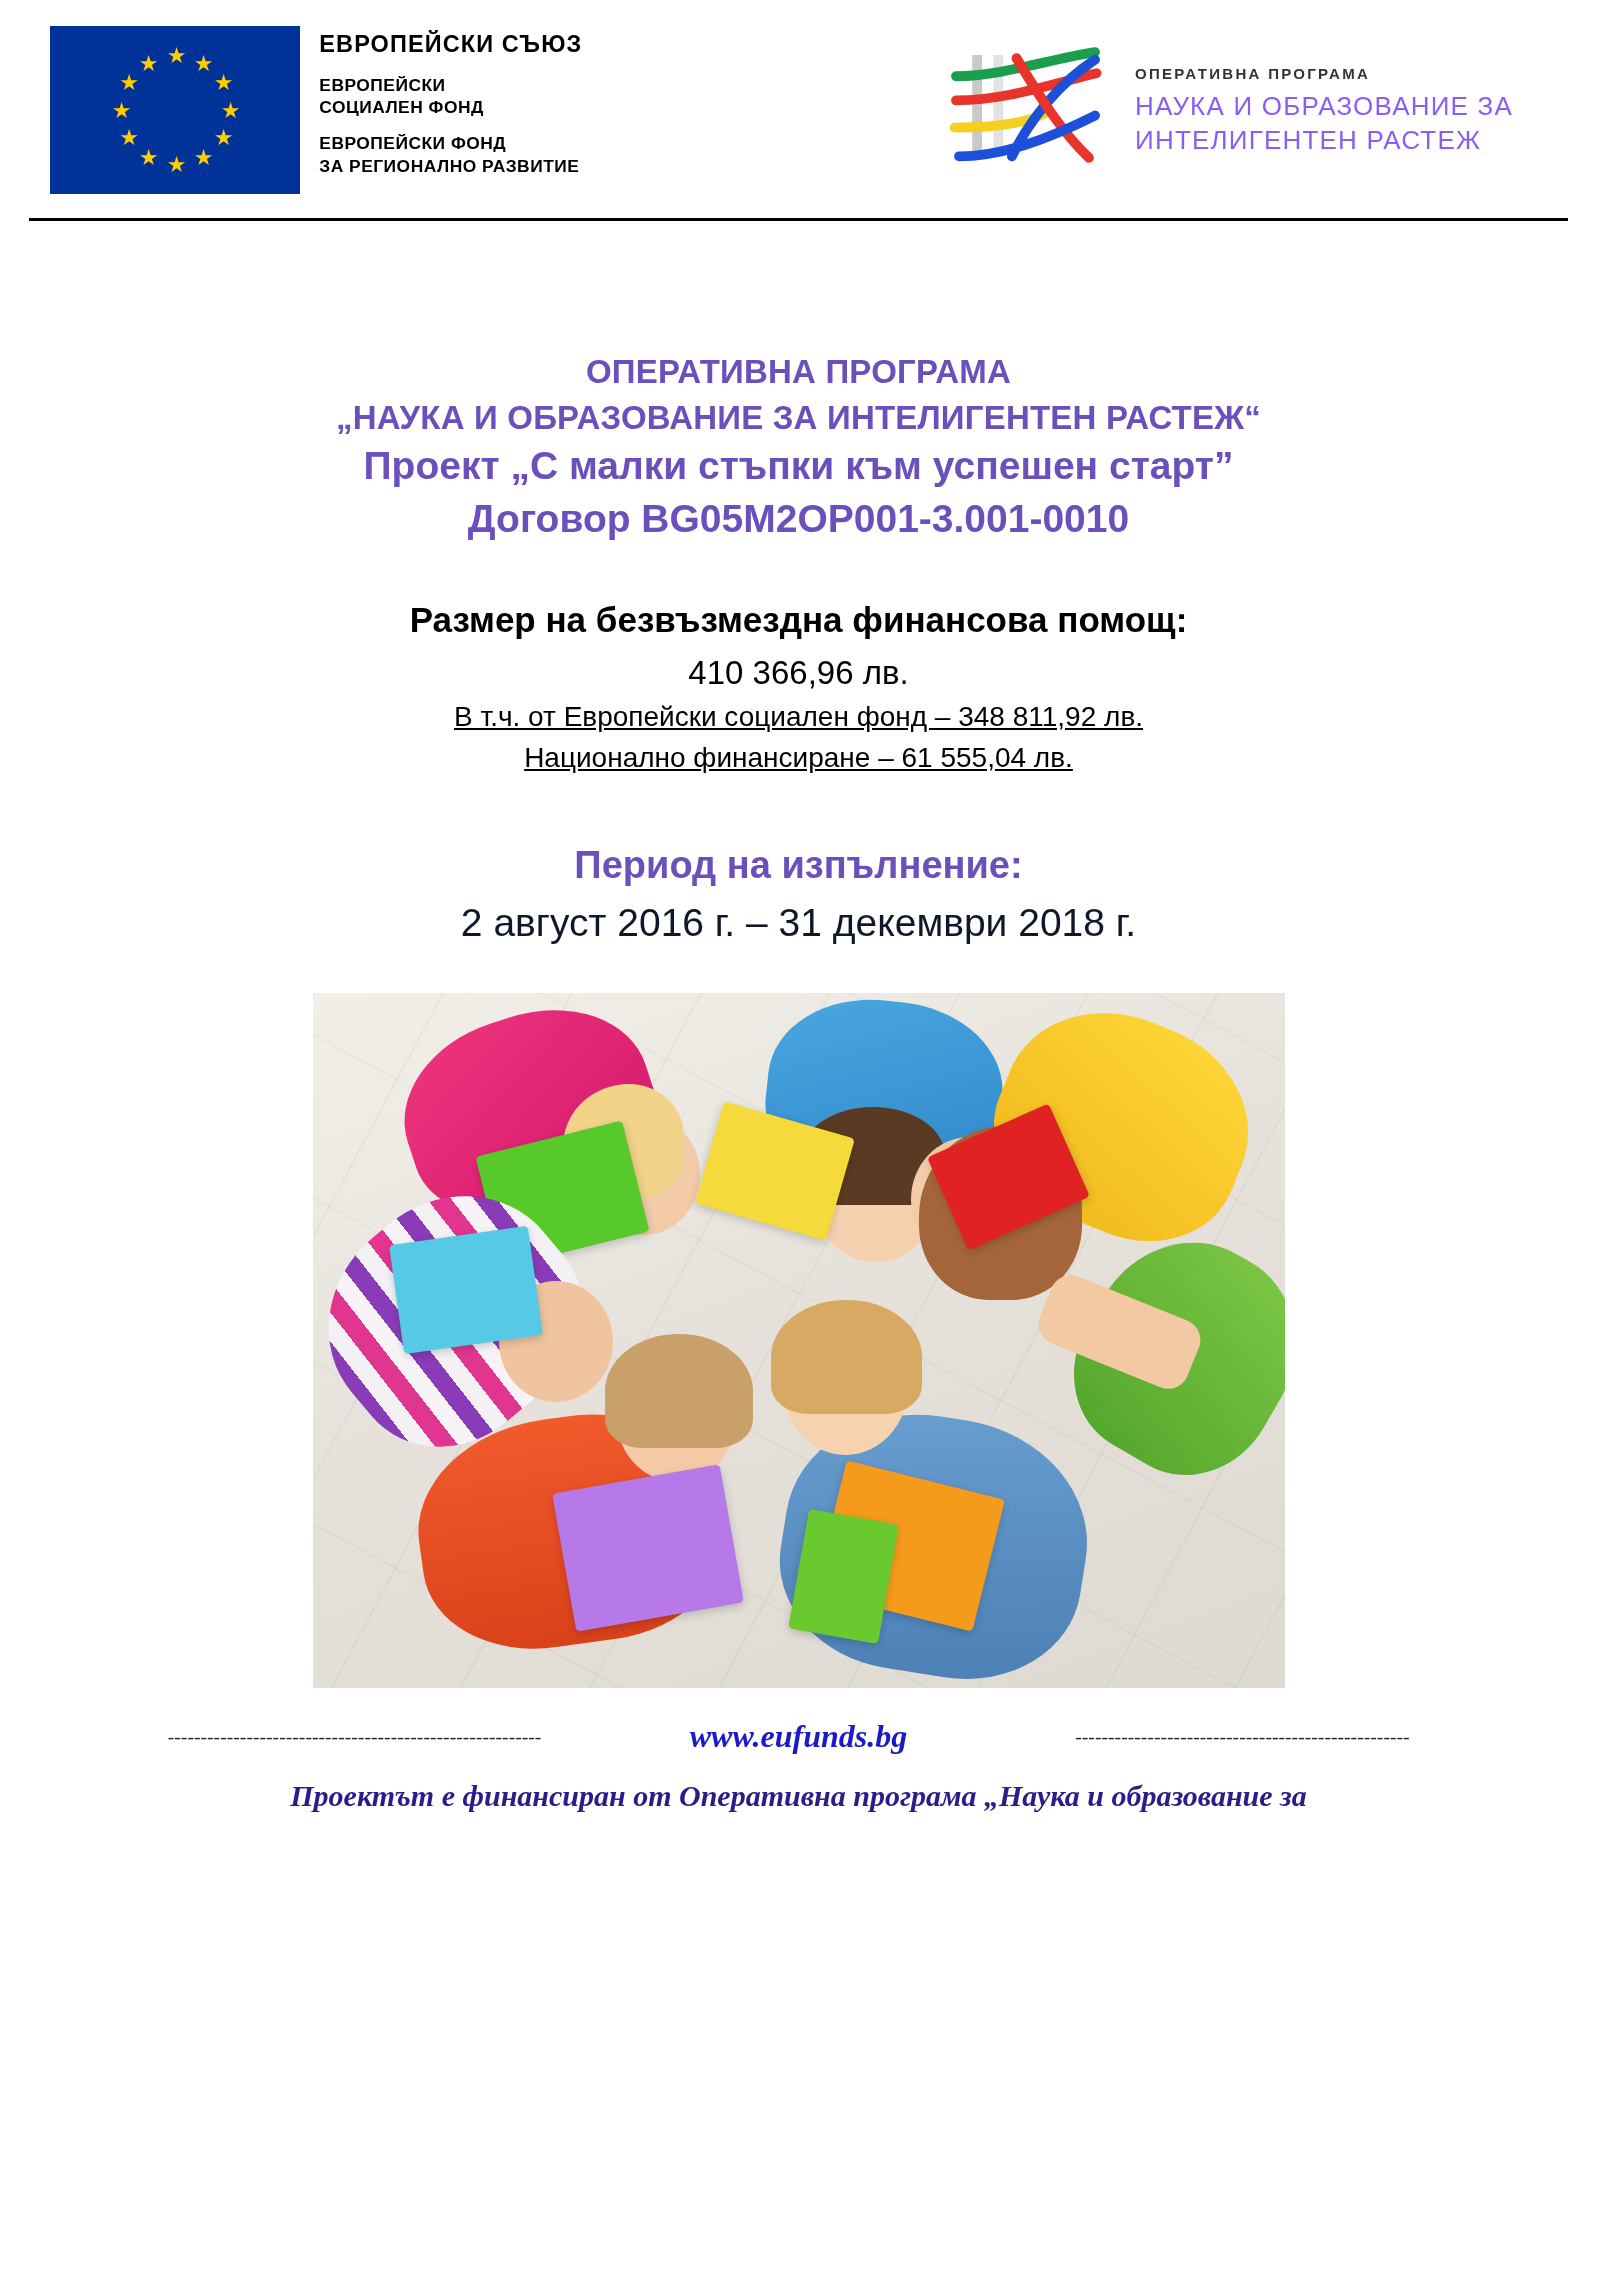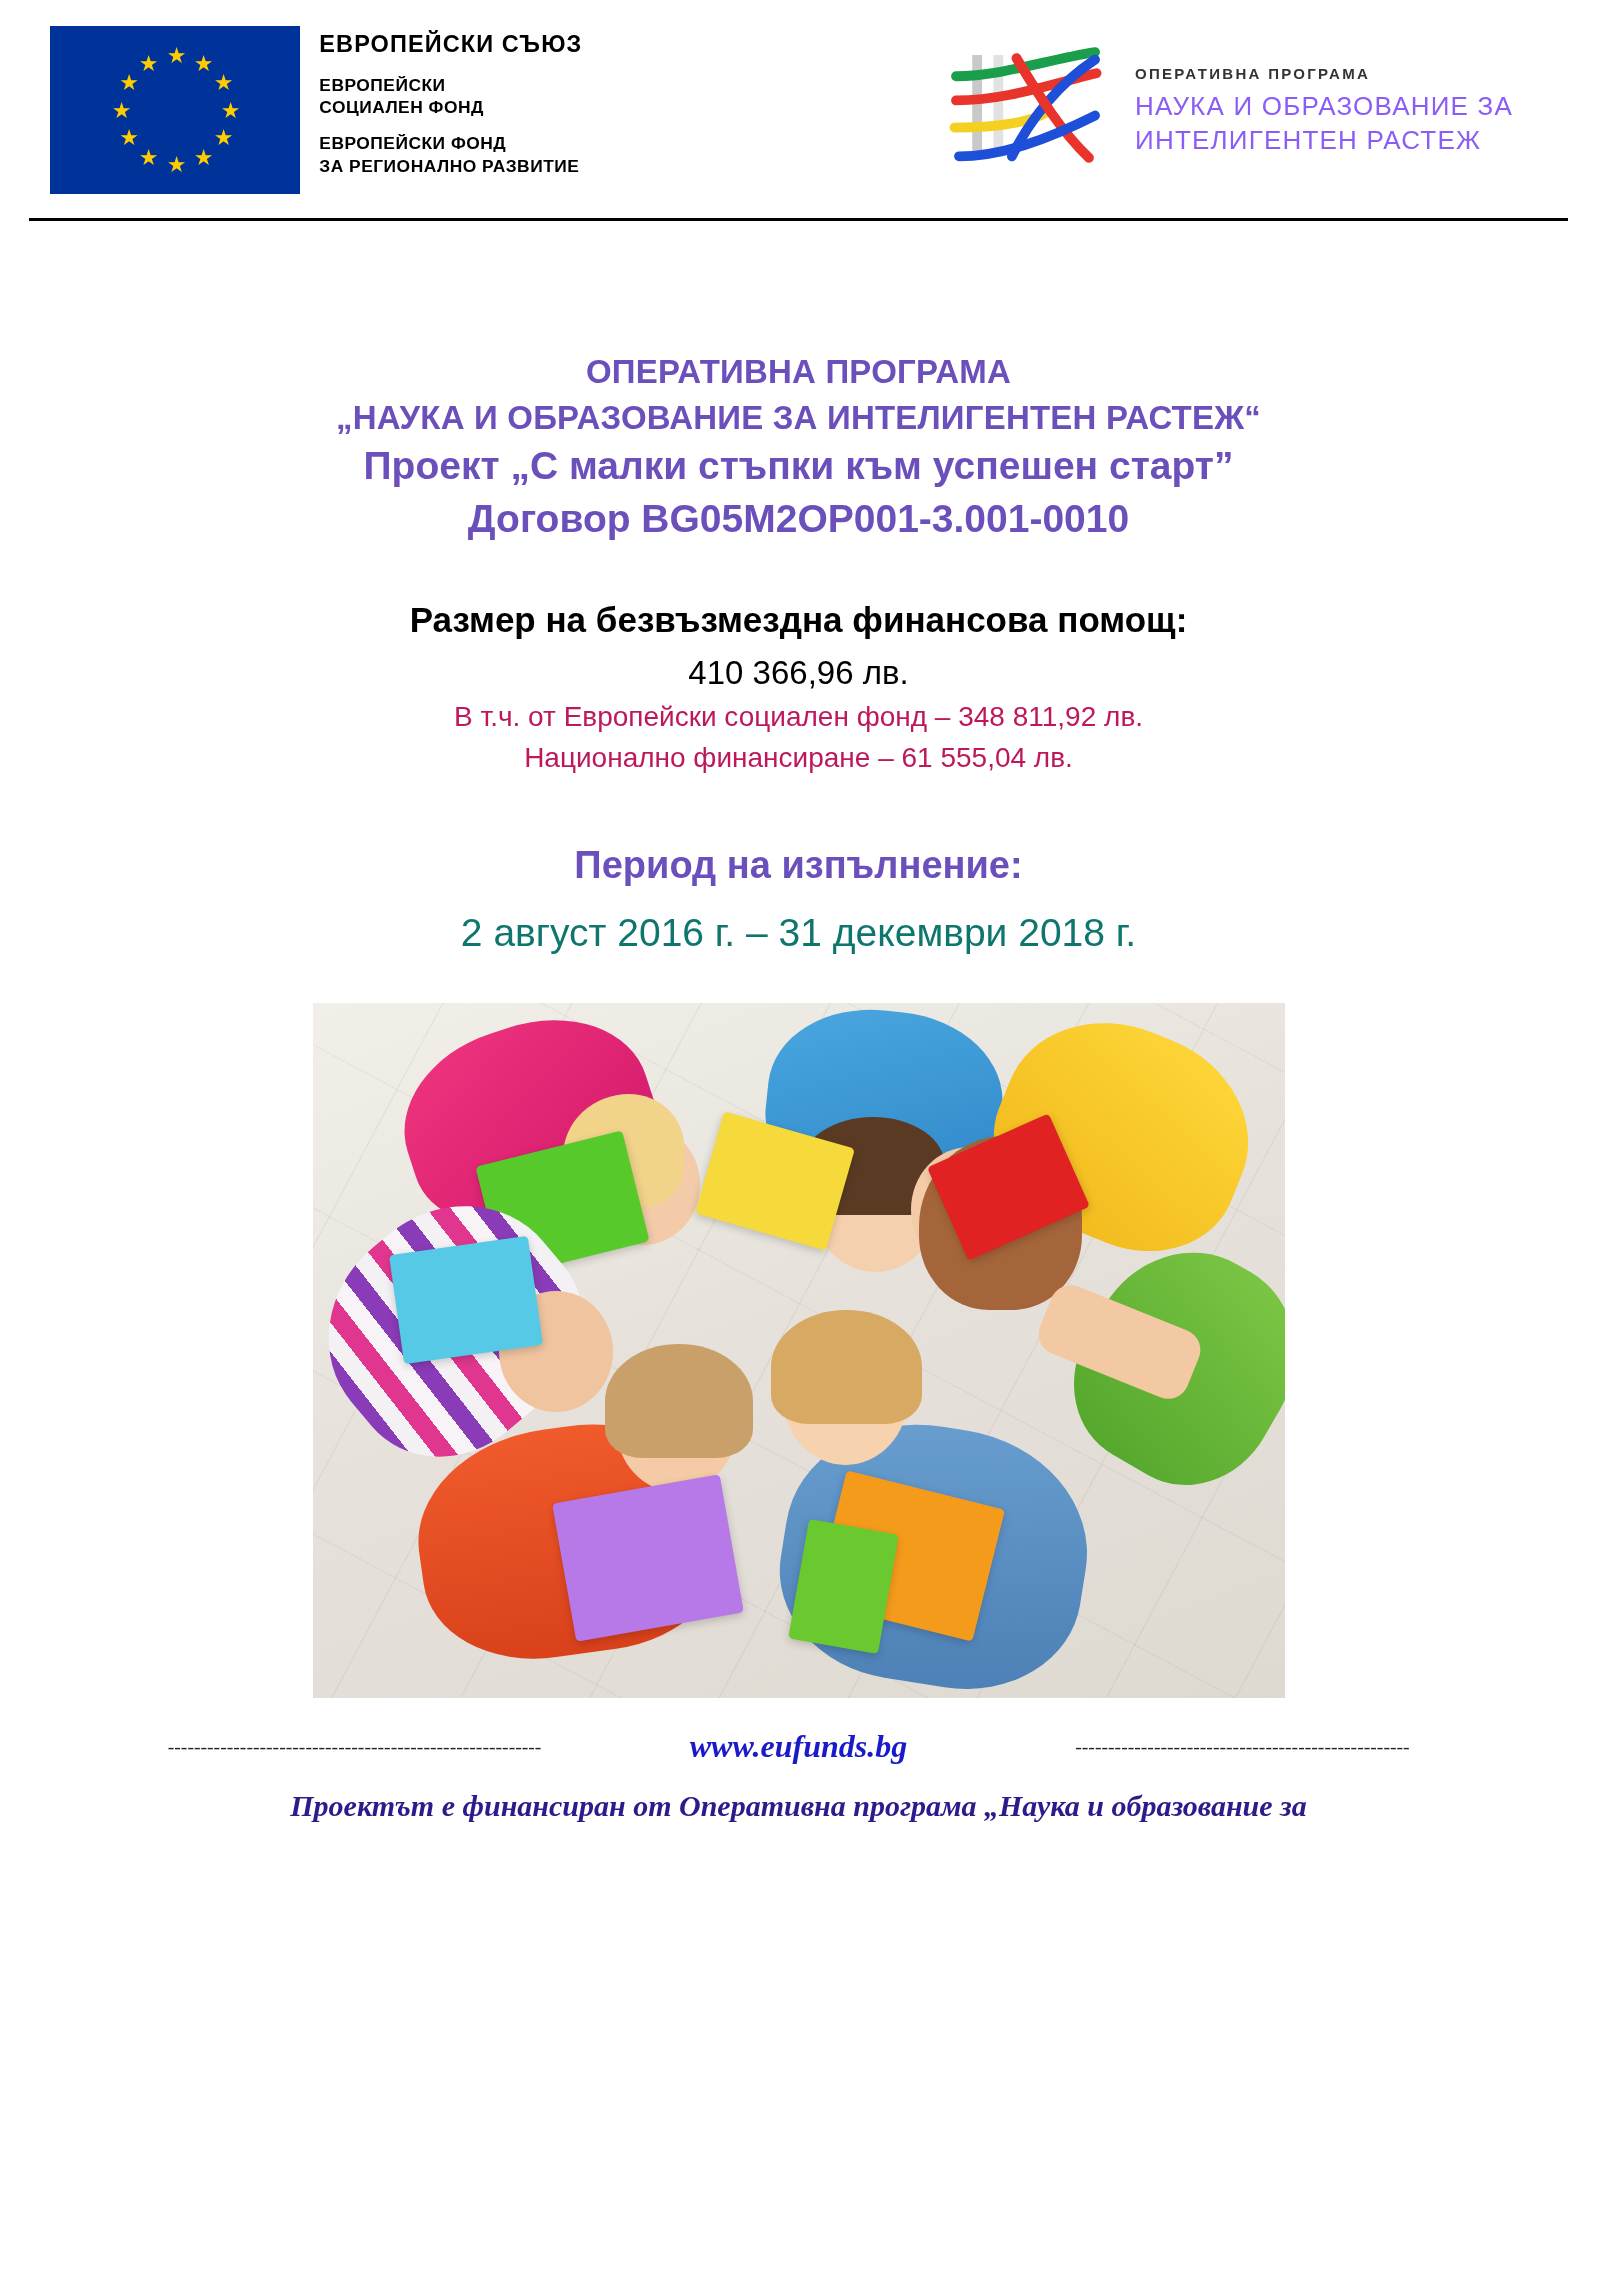--- a/index.html
+++ b/index.html
@@ -149,32 +149,33 @@
     color: #000;
   }
   .grant-amount {
     margin-top: 13.6px;
     font-size: 33px;
     color: #000;
   }
   .grant-line {
     margin-top: 9px;
     font-size: 28px;
-    color: #be185d;
+    color: #000000;
+    text-decoration: underline;
   }
   .period-title {
     margin-top: 70px;
     color: #6B4FBB;
     font-weight: bold;
     font-size: 38px;
   }
   .period-value {
-    margin-top: 24px;
+    margin-top: 14px;
     font-size: 39px;
-    color: #0f766e;
+    color: #0f172a;
   }
 
   
   .photo-wrap {
     margin: 48px auto 0 auto;
     width: 972px;
     height: 695px;
     position: relative;
     overflow: hidden;
     background: #e9e6e1;

